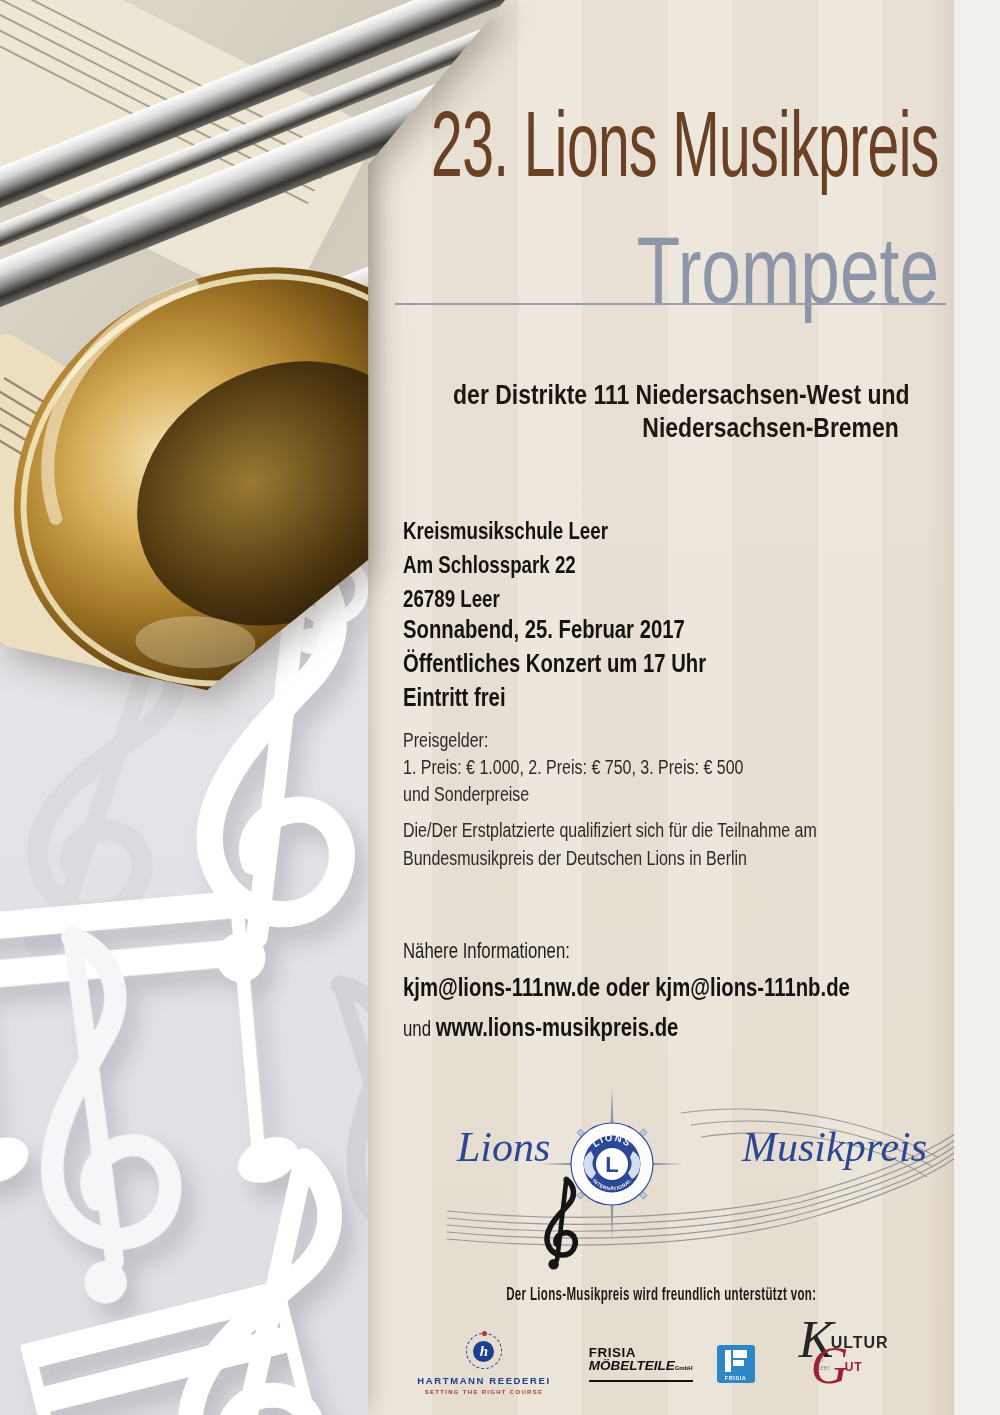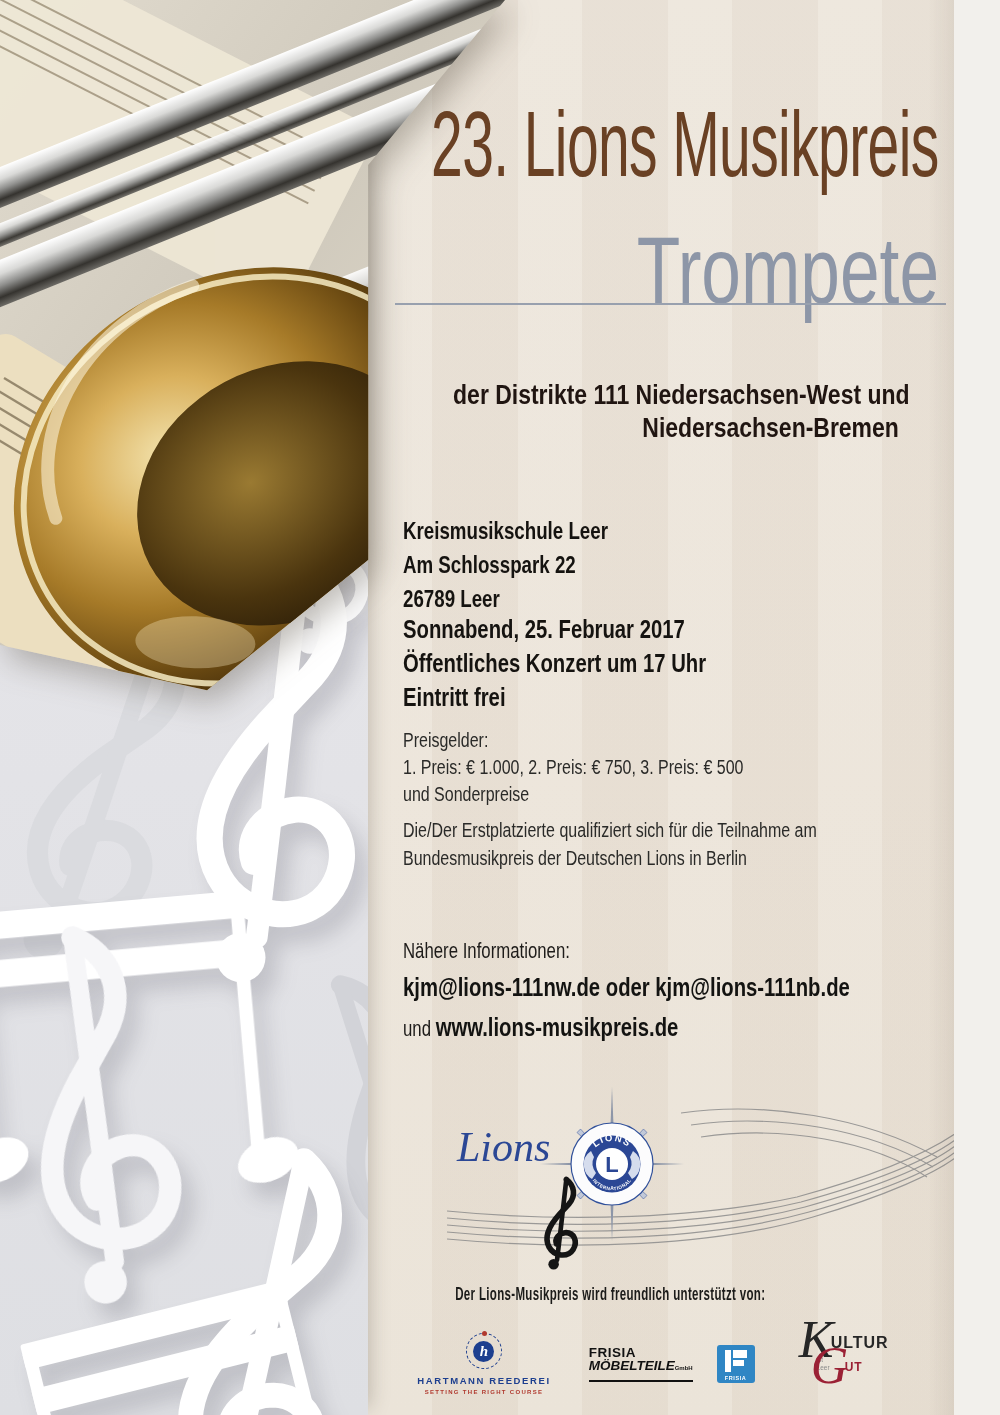--- a/index.html
+++ b/index.html
@@ -47,21 +47,21 @@
 
   
   .logo-band{position:absolute;left:445px;top:1083px;width:520px;height:195px;}
   .logo-band svg{position:absolute;left:0;top:0;}
   .logo-word{position:absolute;font-family:"Liberation Serif","DejaVu Serif",serif;
     font-style:italic;color:#2b4795;font-size:42px;font-weight:500;}
   .lw-left{left:12px;top:40px;}
   .lw-right{left:297px;top:40px;}
 
   
-  .sponsors{position:absolute;left:368px;right:0;top:1284px;text-align:left;}
+  .sponsors{position:absolute;left:368px;right:0;top:1284px;text-align:center;}
   .sp-head{display:inline-block;font-size:18px;font-weight:700;color:#1b1b19;
     transform:scaleX(.64);letter-spacing:.5px;}
   .sp-row{position:absolute;left:368px;right:0;top:1322px;display:flex;
     justify-content:center;align-items:center;gap:38px;}
   .sp{display:flex;flex-direction:column;align-items:center;}
   
   .h-outer{width:34px;height:34px;border:1.6px dashed #1d3f8f;border-radius:50%;
     display:flex;align-items:center;justify-content:center;position:relative;}
   .h-outer::before{content:"";position:absolute;top:-3px;left:50%;width:5px;height:5px;
     margin-left:-2px;border-radius:50%;background:#b0392e;}
@@ -301,20 +301,21 @@
         </text>
       </g>
 
       <g transform="translate(86 92) scale(0.62)" style="color:#151515">
         <path d="M57 7 C70 17 73 33 61 47 L46 63 C28 83 21 101 29 116 C37 131 59 134 68 120 C76 107 69 92 55 93 C45 94 38 102 41 111" fill="none" stroke="currentColor" stroke-width="9" stroke-linecap="round"></path>
         <path d="M57 7 C53 45 47 95 42 137" fill="none" stroke="currentColor" stroke-width="7.5" stroke-linecap="round"></path>
         <circle cx="36.5" cy="144" r="8.5" fill="currentColor"></circle>
       </g>
     </svg>
     <span class="logo-word lw-left">Lions</span>
+    <span class="logo-word lw-right">Musikpreis</span>
   </div>
 
   <div class="sponsors">
     <span class="sp-head">Der Lions-Musikpreis wird freundlich unterstützt von:</span>
   </div>
   <div class="sp-row">
 
     <div class="sp">
       <div class="h-outer">
         <div class="h-inner">h</div>

